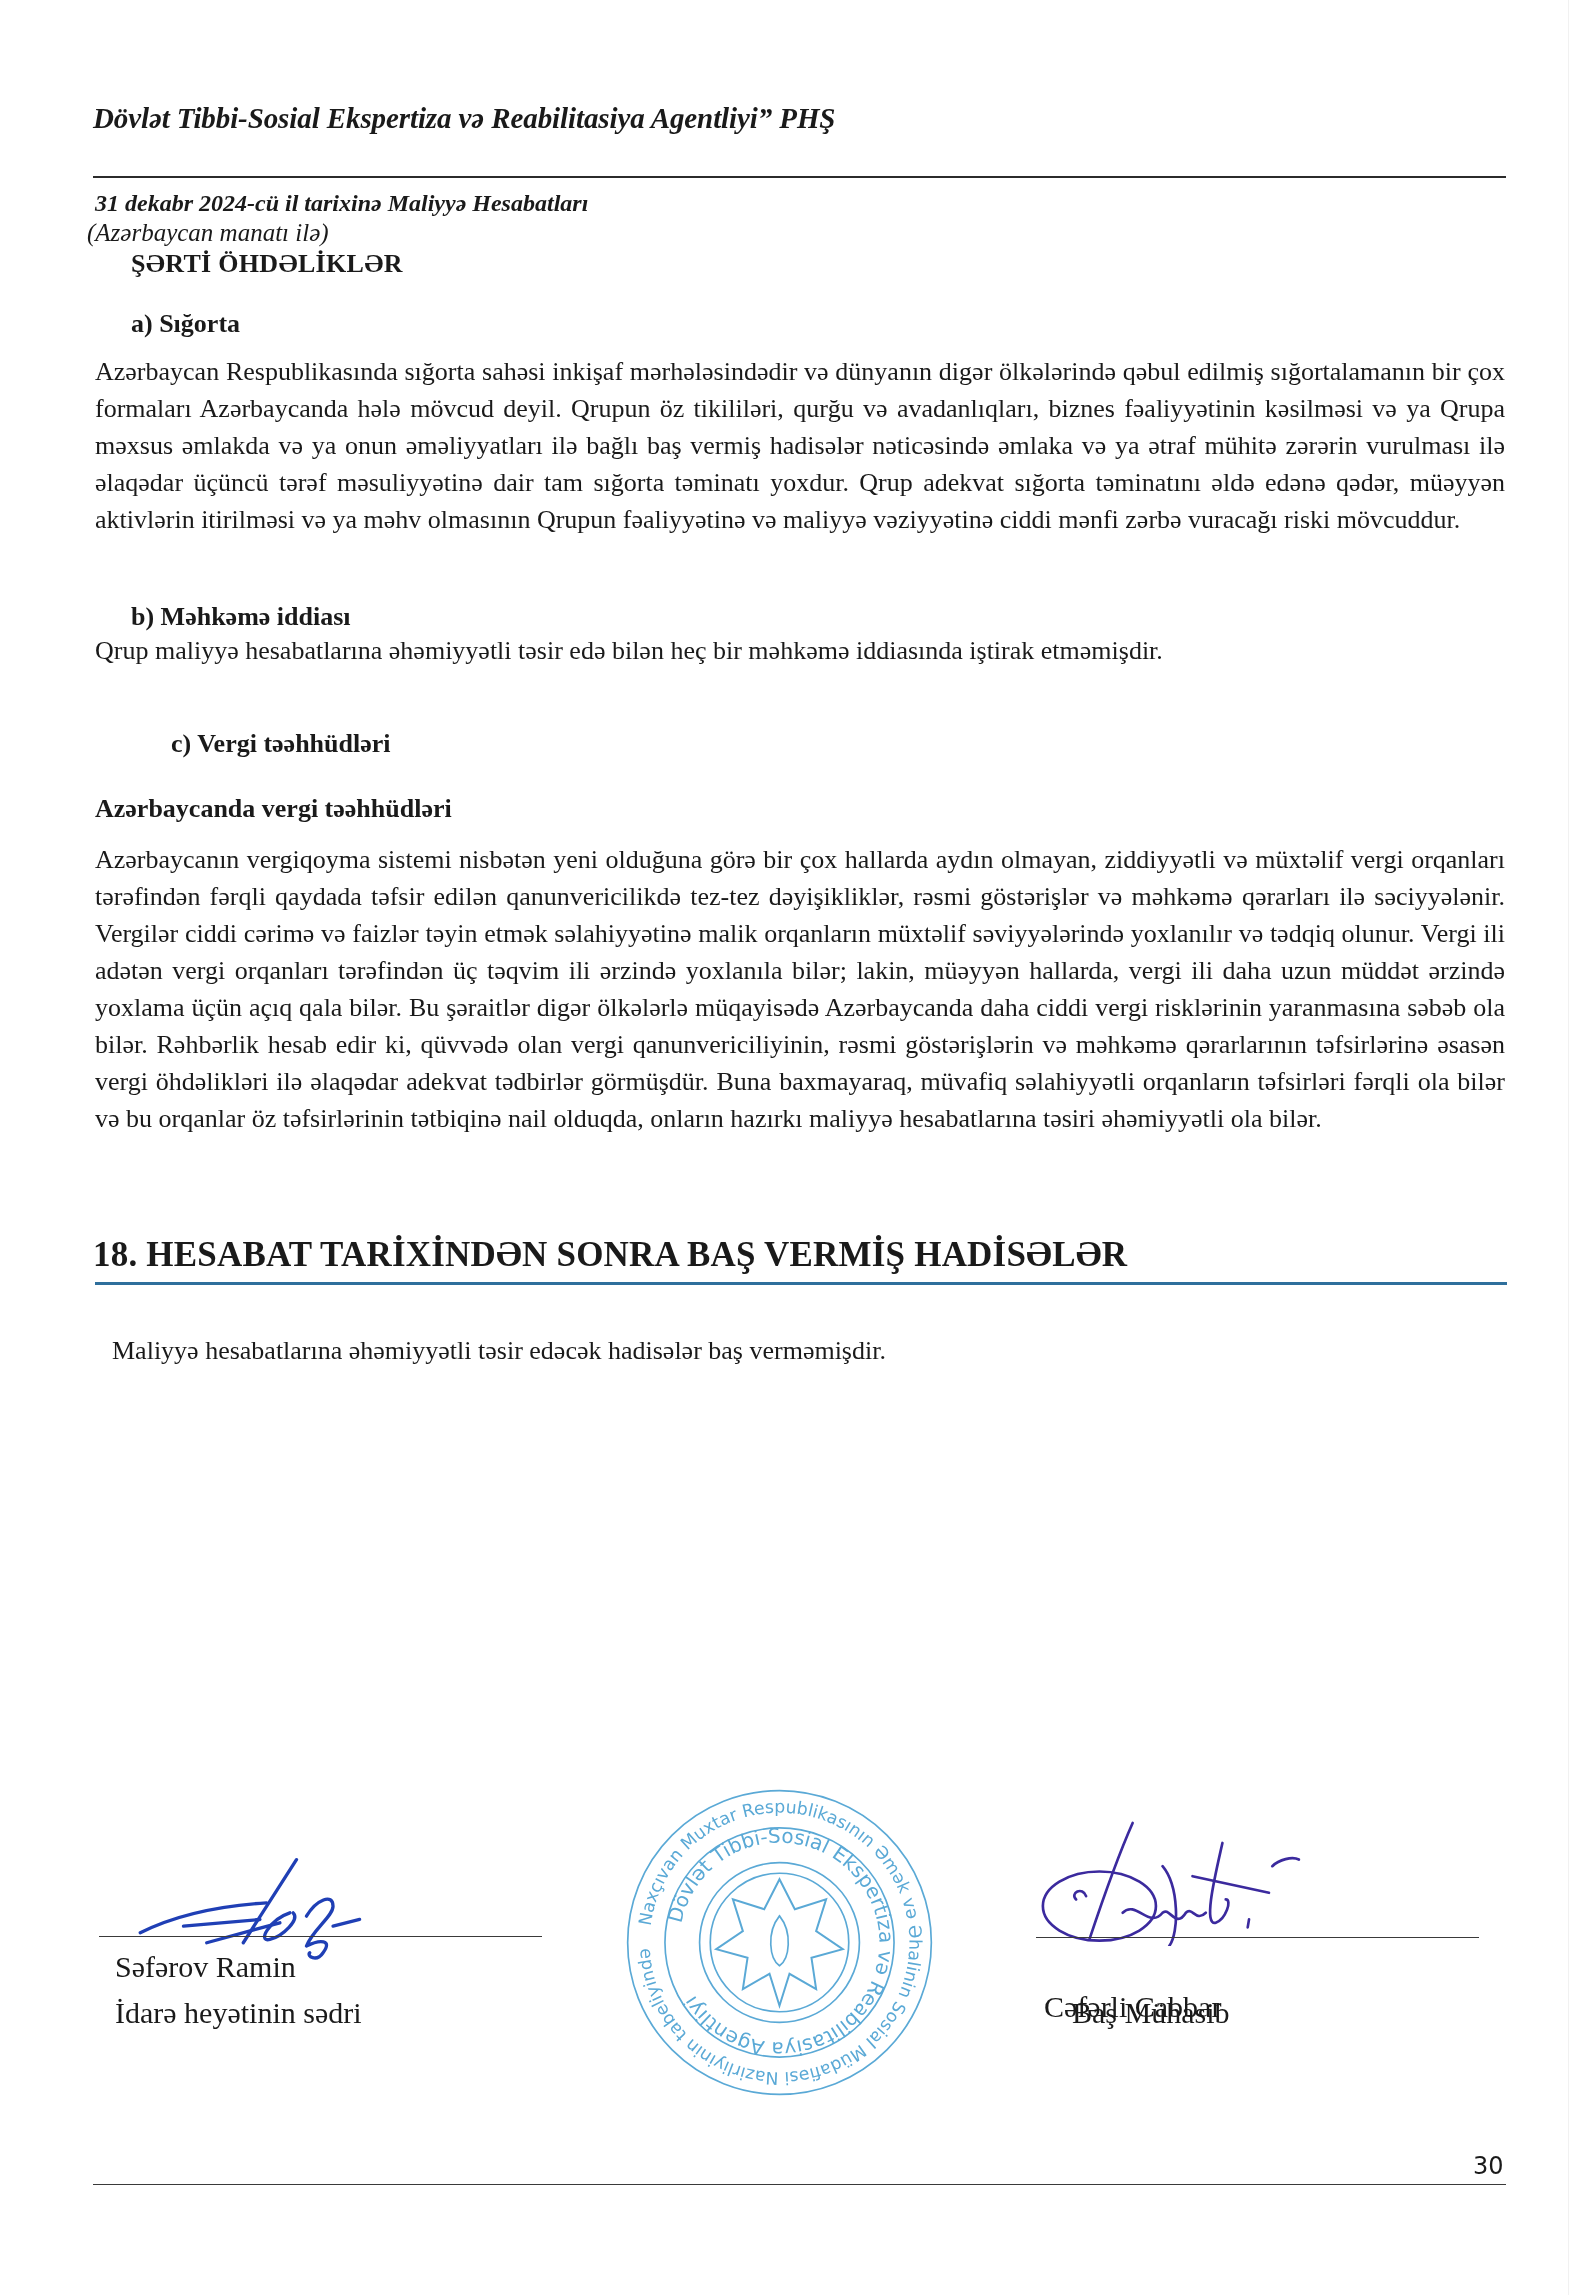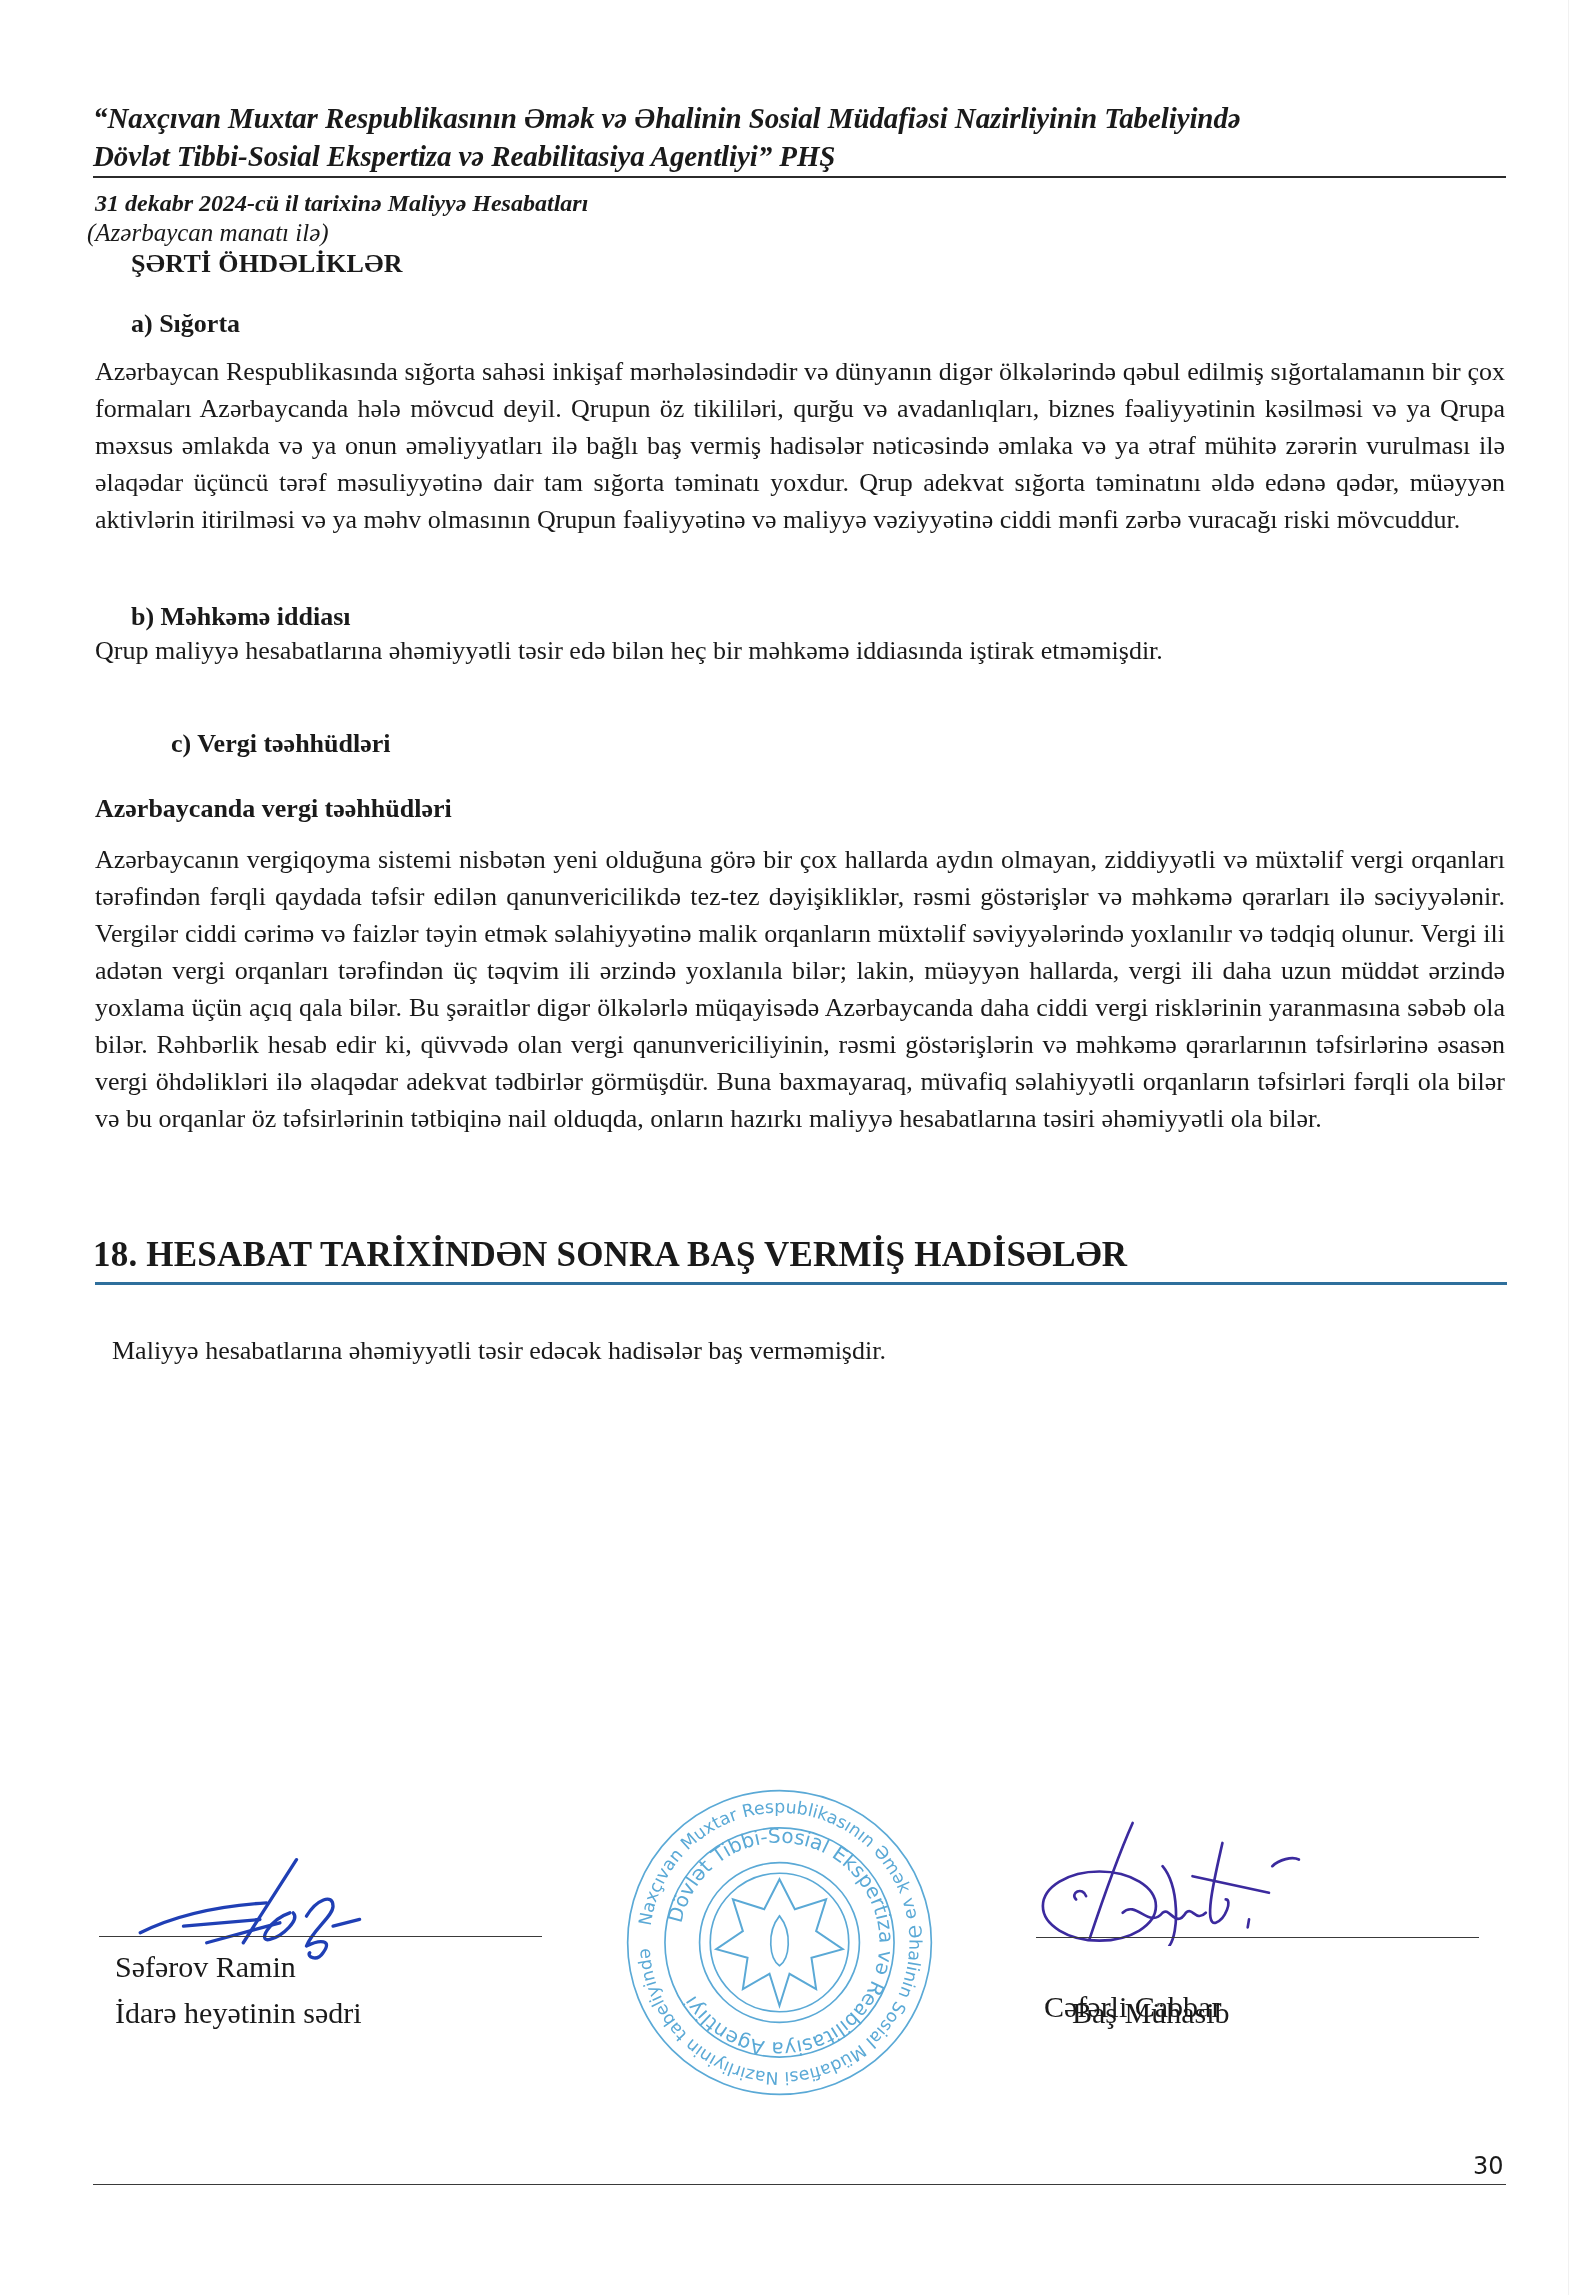--- a/index.html
+++ b/index.html
@@ -30,21 +30,20 @@
 
   .foot-rule { position: absolute; left: 93px; top: 2184px; width: 1413px; height: 1.3px; background: #3a3a3a; }
   .page-num { position: absolute; left: 1473px; top: 2152px; font-family: "DejaVu Sans", sans-serif; font-size: 24px; line-height: 29px; }
 </style>
 </head>
 <body>
 
 <div class="page-edge"></div>
 
 <div class="hdr-title">
-  <div>“Naxçıvan Muxtar Respublikasının Əmək və Əhalinin Sosial Müdafiəsi Nazirliyinin Tabeliyində</div>
   <div>Dövlət Tibbi-Sosial Ekspertiza və Reabilitasiya Agentliyi” PHŞ</div>
 </div>
 <div class="hdr-rule"></div>
 <div class="hdr-sub">31 dekabr 2024-cü il tarixinə Maliyyə Hesabatları</div>
 <div class="hdr-cur">(Azərbaycan manatı ilə)</div>
 
 <div class="sec-title">ŞƏRTİ ÖHDƏLİKLƏR</div>
 
 <div class="subhead" style="left:131px; top:308px;">a)  Sığorta</div>
 <div class="para" style="top:353px;">Azərbaycan Respublikasında sığorta sahəsi inkişaf mərhələsindədir və dünyanın digər ölkələrində qəbul edilmiş sığortalamanın bir çox formaları Azərbaycanda hələ mövcud deyil. Qrupun öz tikililəri, qurğu və avadanlıqları, biznes fəaliyyətinin kəsilməsi və ya Qrupa məxsus əmlakda və ya onun əməliyyatları ilə bağlı baş vermiş hadisələr nəticəsində əmlaka və ya ətraf mühitə zərərin vurulması ilə əlaqədar üçüncü tərəf məsuliyyətinə dair tam sığorta təminatı yoxdur. Qrup adekvat sığorta təminatını əldə edənə qədər, müəyyən aktivlərin itirilməsi və ya məhv olmasının Qrupun fəaliyyətinə və maliyyə vəziyyətinə ciddi mənfi zərbə vuracağı riski mövcuddur.</div>

